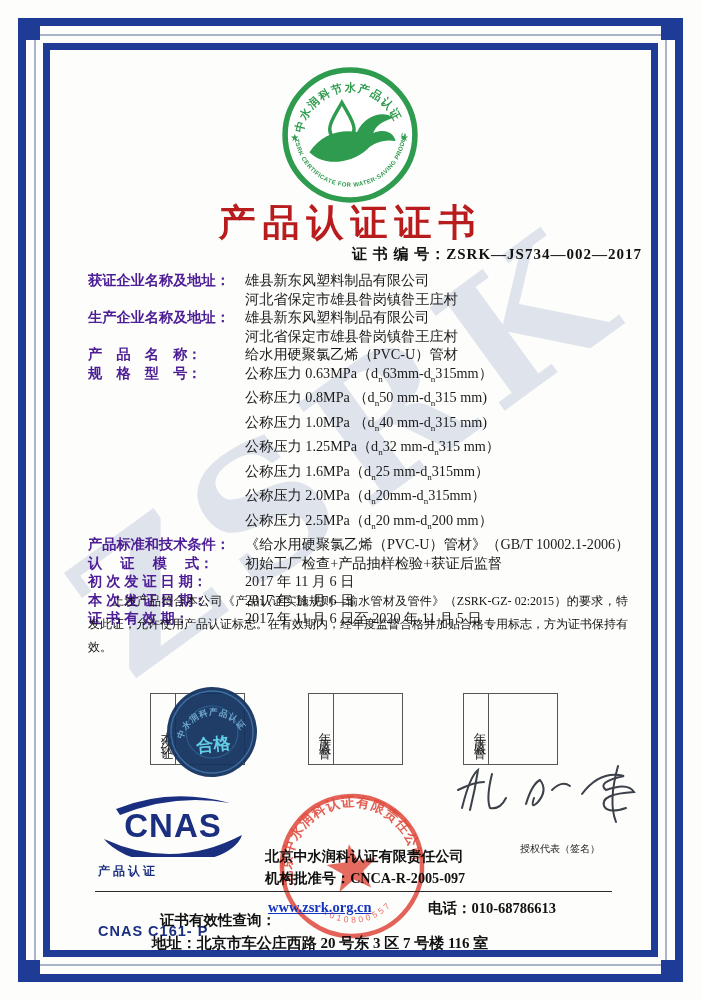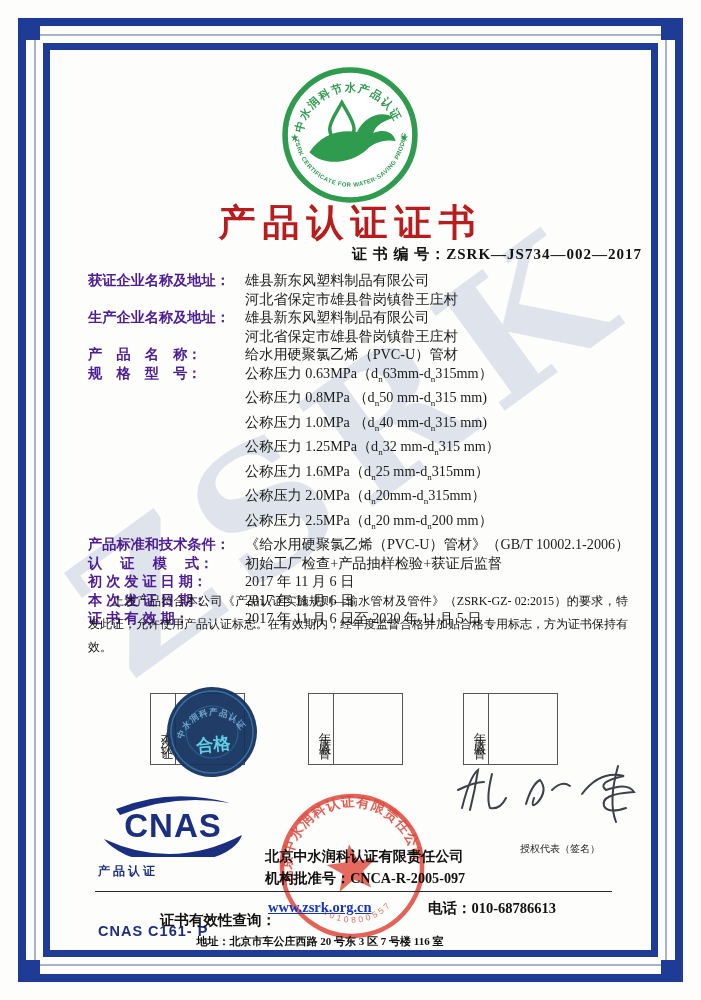--- a/index.html
+++ b/index.html
@@ -70,21 +70,21 @@
   .cnas-line2{font-family:"Liberation Sans","DejaVu Sans",sans-serif; font-weight:bold; font-size:14.5px; color:#1b2f80; letter-spacing:1px;margin-top:43px;}
   .issuer{position:absolute; left:265px; top:845px; font-size:14.2px; font-weight:bold; color:#111; line-height:22px;}
   .red-stamp{position:absolute; left:272px; top:786px; width:160px; height:160px; mix-blend-mode:multiply; opacity:.92; transform:rotate(-8deg);}
   .signature{position:absolute; left:448px; top:760px; width:200px; height:72px;}
   .sig-label{position:absolute; left:470px; top:842px; width:180px; text-align:center; font-size:10px; color:#222;}
   .divider{position:absolute; left:95px; top:891px; width:517px; border-top:1.8px solid #2a2a2a;}
   .query-row{position:absolute; left:0px; top:899px; width:701px; font-size:14.5px; font-weight:bold; color:#111;}
   .query-label{position:absolute; left:160px;margin-top:12px;}
   .query-url{position:absolute; left:268px; color:#1535c0; text-decoration:underline; font-family:"Liberation Serif","DejaVu Serif",serif; cursor:pointer;}
   .phone{position:absolute; left:428px;}
-  .address{position:absolute; left:0; top:934px; width:640px; text-align:center; font-size:11px; font-weight:bold; color:#111;}
+  .address{position:absolute; left:0; top:934px; width:640px; text-align:center; font-size:15px; font-weight:bold; color:#111;}
 </style>
 </head>
 <body>
 
 <div class="page">
 
   <div class="frame frame-outer"></div>
   <div class="frame frame-thin"></div>
   <div class="frame frame-inner"></div>
   <div class="corner tl"></div>

